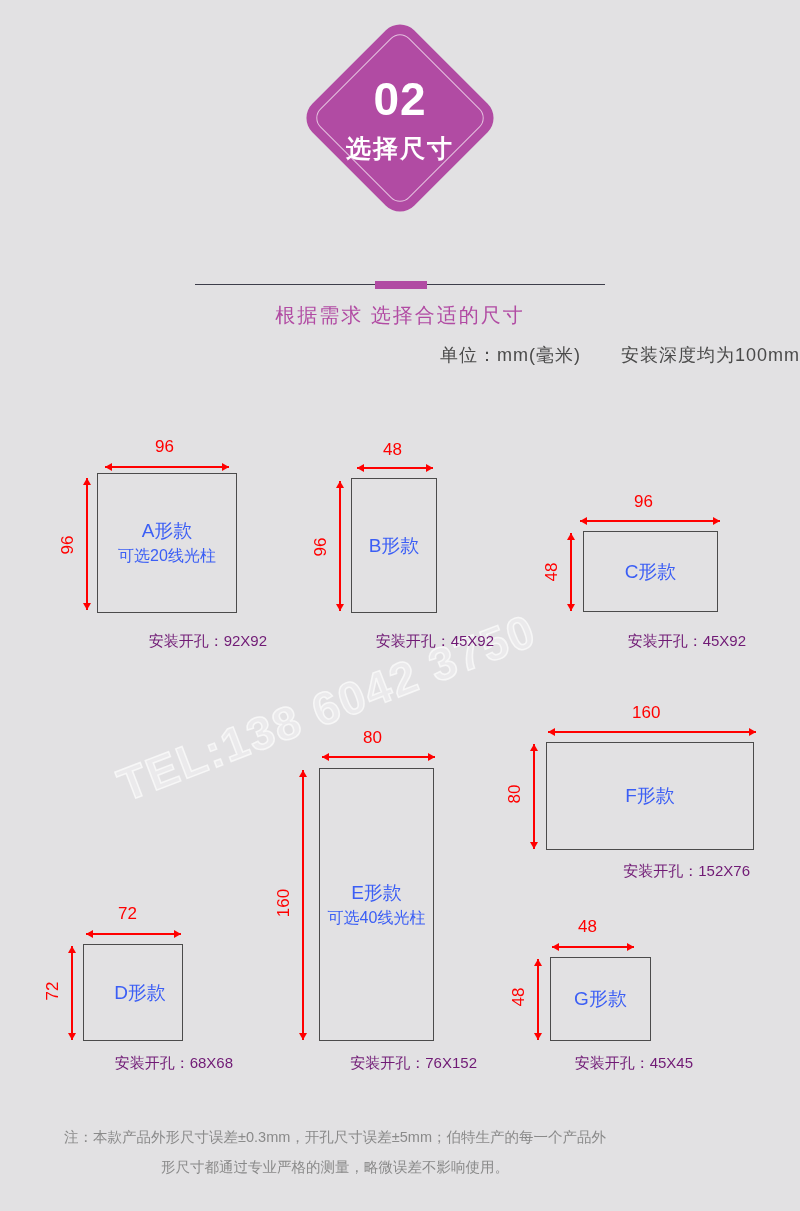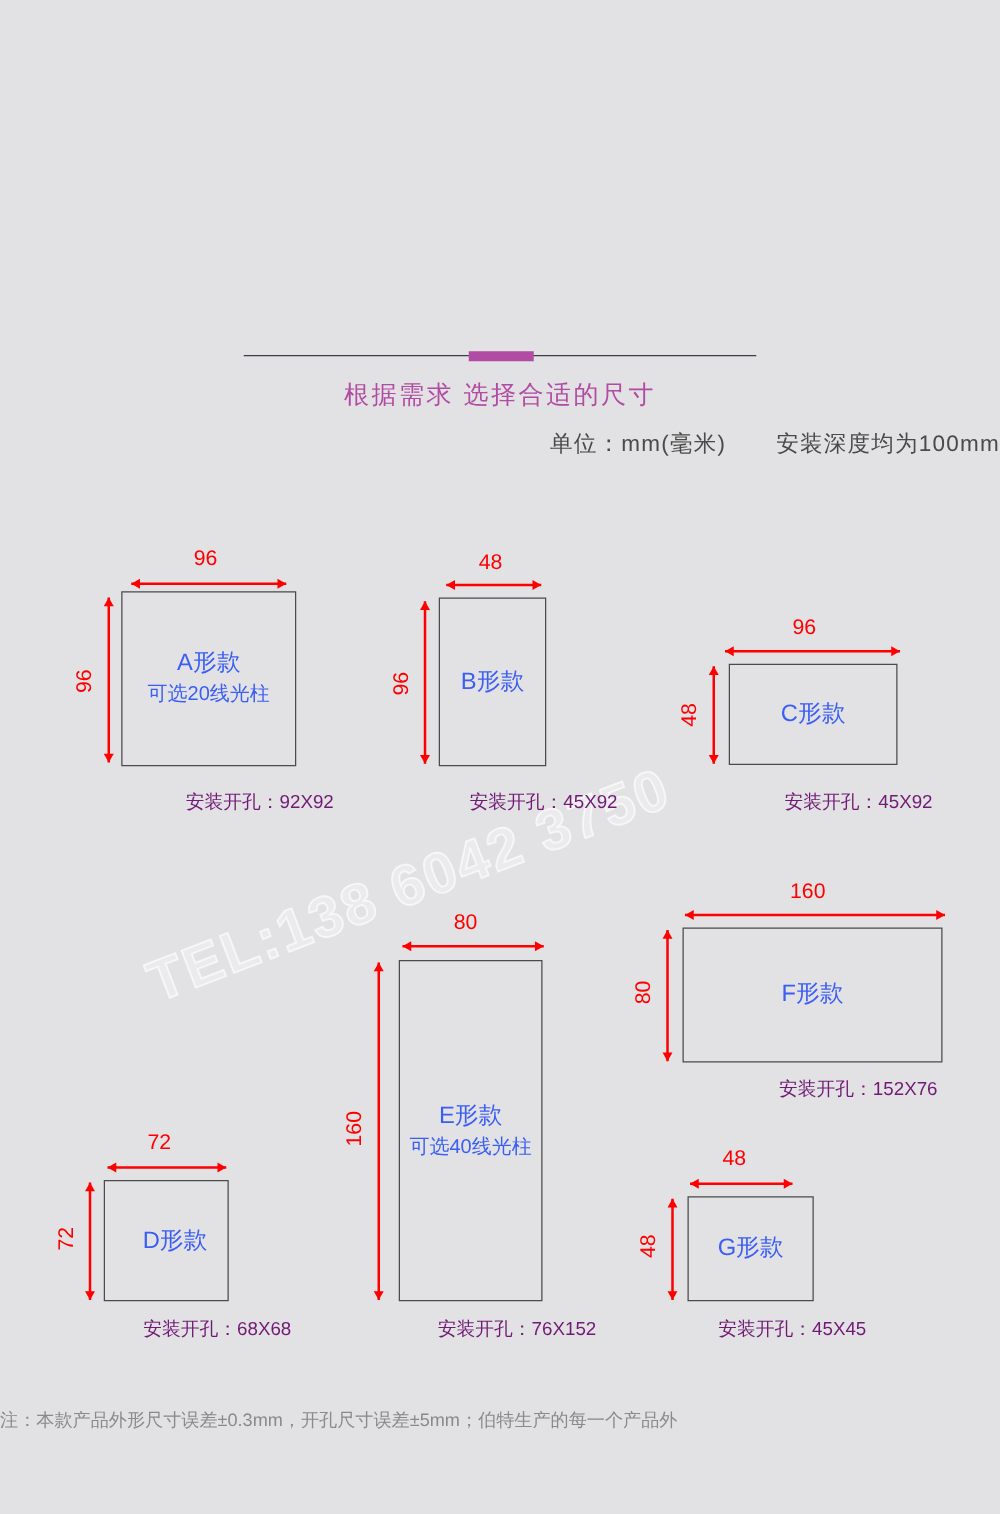--- a/index.html
+++ b/index.html
@@ -237,32 +237,42 @@
     transform: rotate(-90deg);
     transform-origin: center center;
   }
 
   
   .footer {
     position: absolute;
     left: 0;
     top: 1122px;
     width: 670px;
+    text-align: center;
     color: #8a8a8a;
     font-size: 14.5px;
     line-height: 30px;
   }
 </style>
 </head>
 <body>
 
 <div id="page">
 
   <div class="watermark">TEL:138 6042 3750</div>
 
+  <div class="badge-wrap">
+    <div class="badge">
+      <div class="badge-inner-line"></div>
+    </div>
+    <div class="badge-text">
+      <div class="badge-num">02</div>
+      <div class="badge-sub">选择尺寸</div>
+    </div>
+  </div>
 
   <div class="divider">
     <div class="divider-line"></div>
     <div class="divider-dash"></div>
   </div>
 
   <div class="section-title">根据需求 选择合适的尺寸</div>
   <div class="section-sub">
     <span>单位：mm(毫米)</span>
     <span class="gap"></span>
@@ -399,15 +409,16 @@
       <div class="line"></div>
         <div class="cap-t"></div>
         <div class="cap-b"></div>
     </div>
     <div class="dim-label vert" style="left:506px; top:987px; width:26px; text-align:center;">48</div>
     <div class="caption" style="left:493px; top:1054px; width:200px;">安装开孔：45X45</div>
   </div>
 
   <div class="footer">
     <div>注：本款产品外形尺寸误差±0.3mm，开孔尺寸误差±5mm；伯特生产的每一个产品外</div>
+    <div>形尺寸都通过专业严格的测量，略微误差不影响使用。</div>
   </div>
 
 </div>
 
 </body></html>

